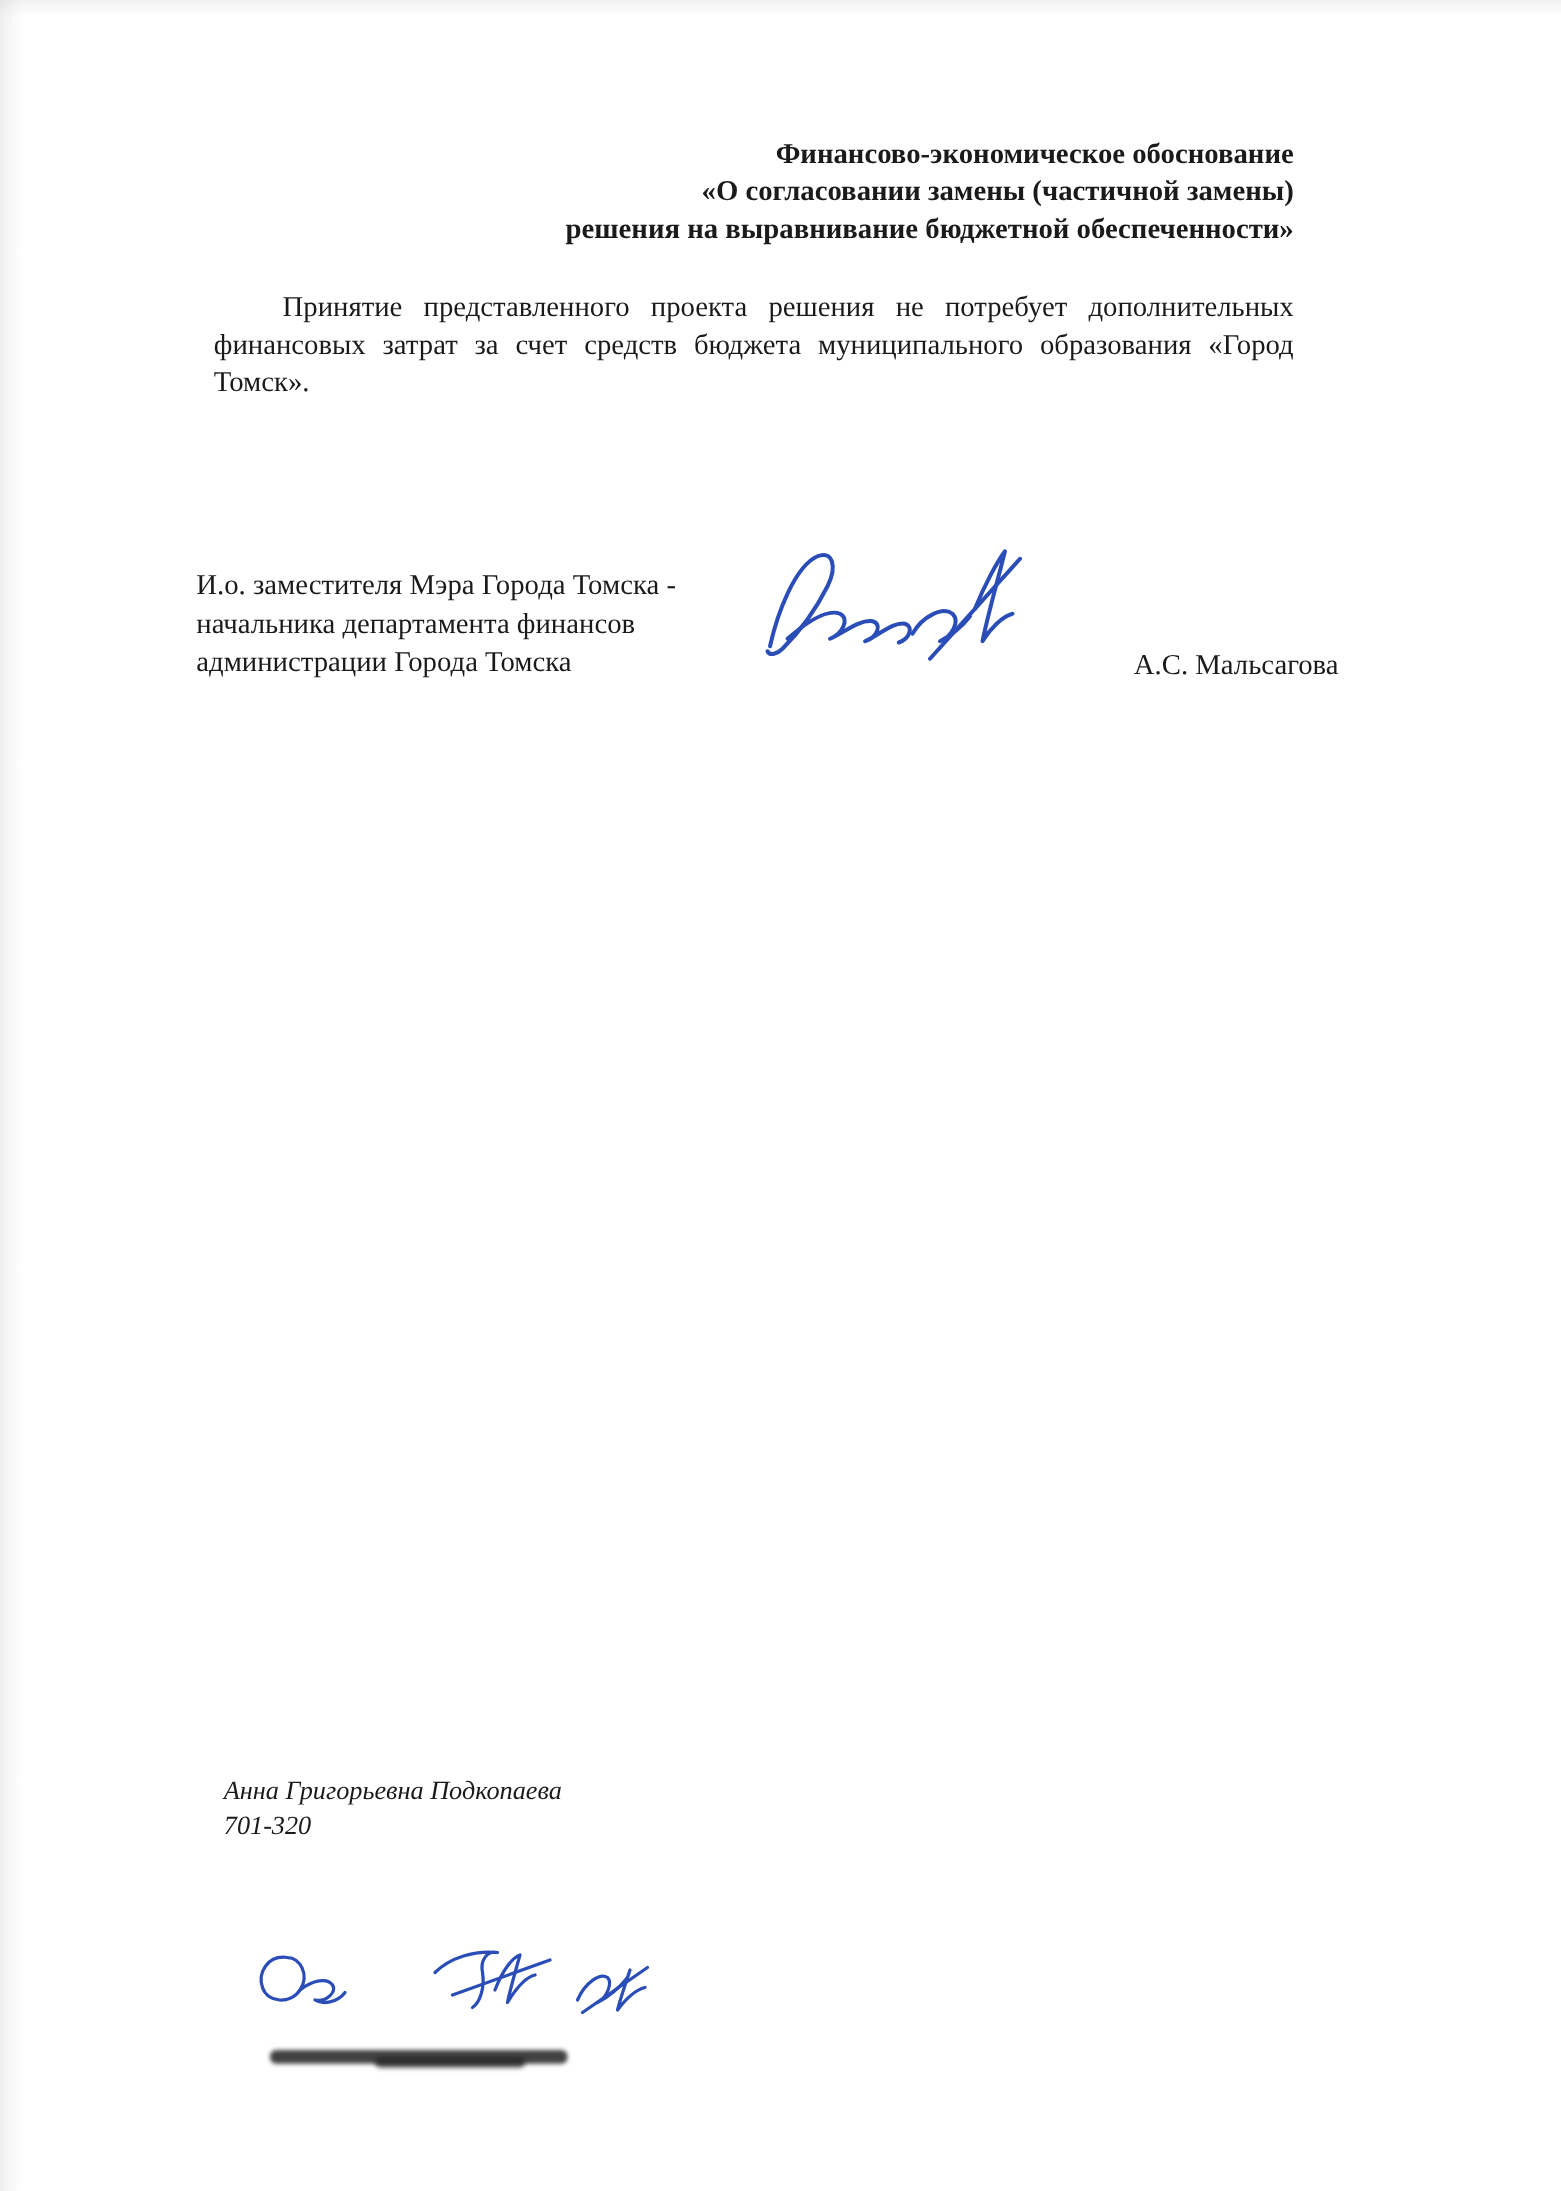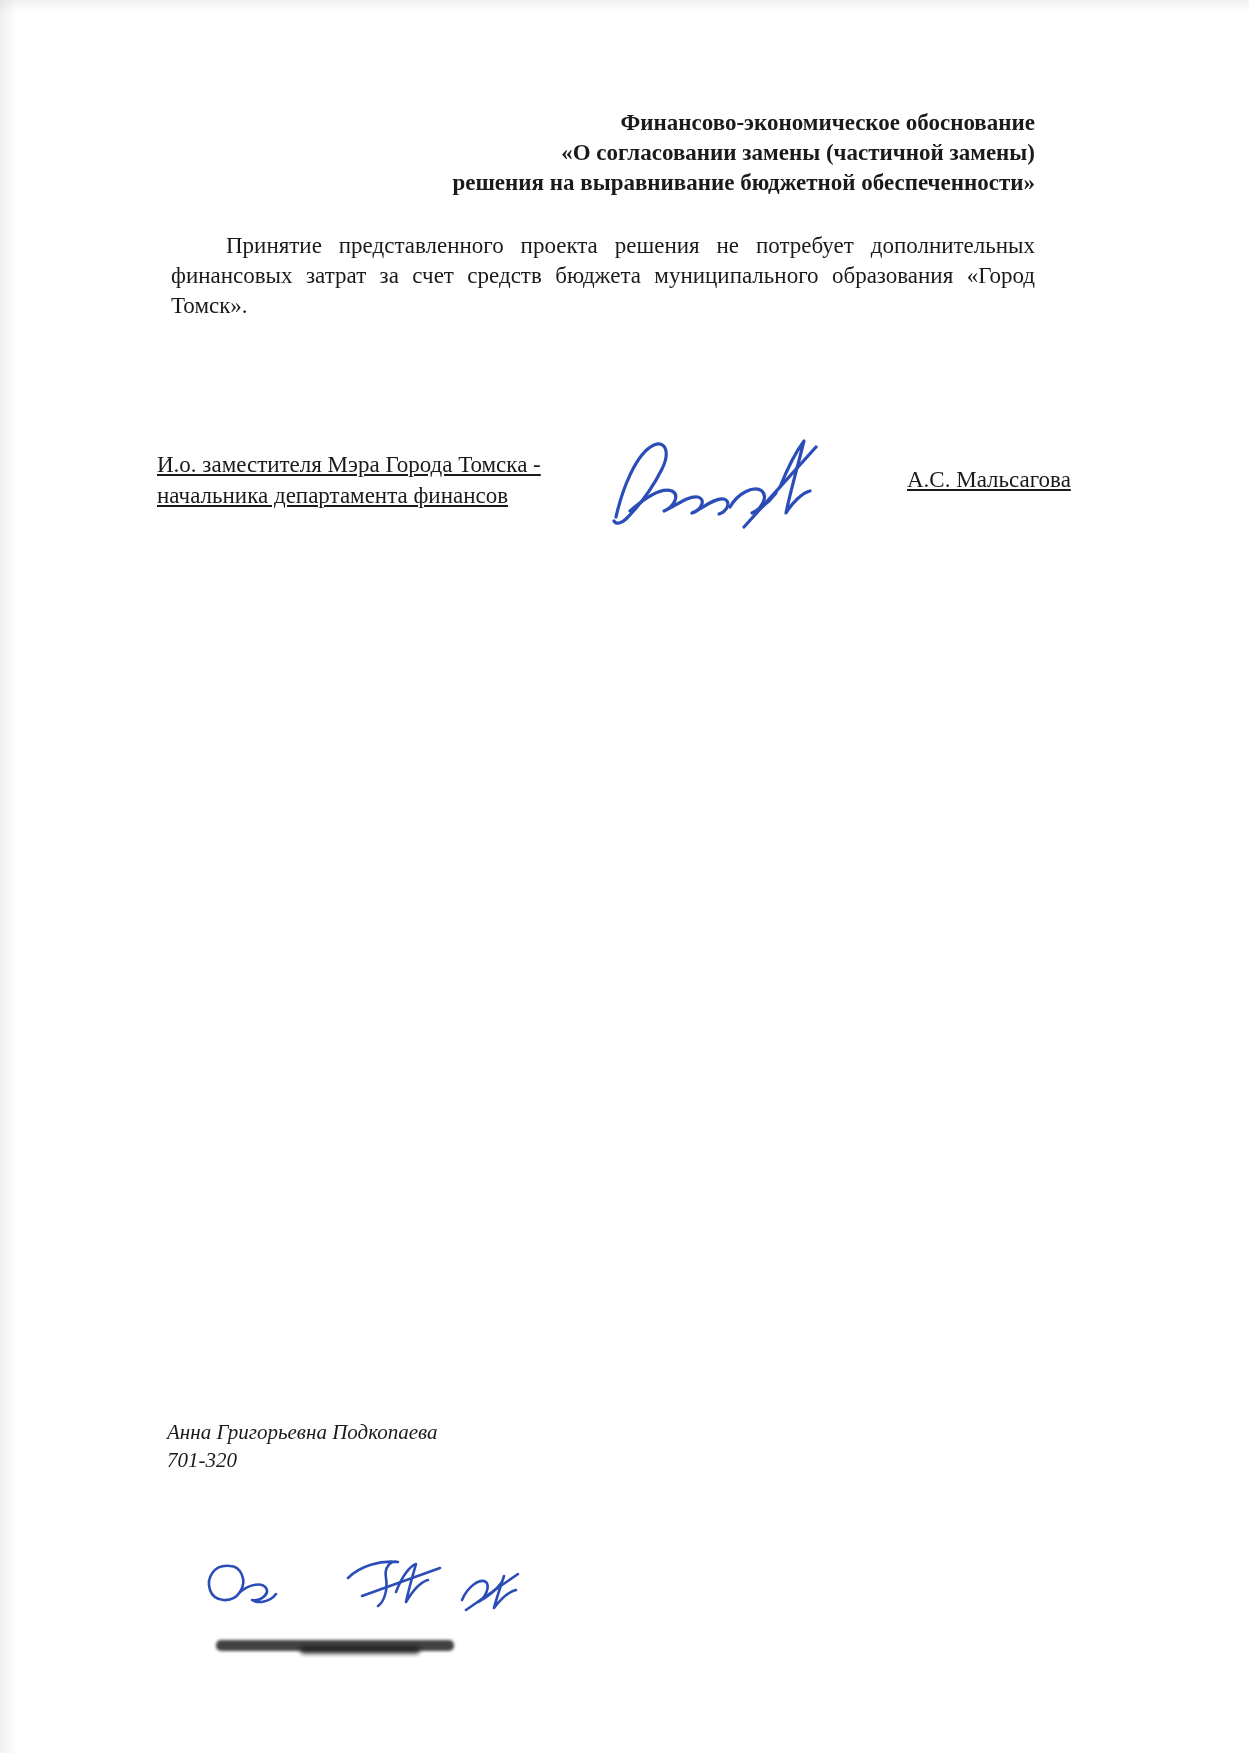--- a/index.html
+++ b/index.html
@@ -47,22 +47,21 @@
     text-align: justify;
     text-indent: 55px;
     margin-left: 14px;
   }
   .signature-row {
     position: absolute;
     left: 157px;
     top: 415px;
     width: 980px;
     display: flex;
-    align-items: center;
-    text-decoration: underline;
+    align-items: flex-end;
   }
   .position-lines {
     font-size: 23px;
     line-height: 31px;
     width: 440px;
     flex: 0 0 auto;
   }
   .signature-wrap {
     flex: 0 0 auto;
     margin-left: 5px;
@@ -71,21 +70,21 @@
     height: 110px;
   }
   .signer-name {
     flex: 0 0 auto;
     margin-left: 55px;
     font-size: 23px;
     white-space: nowrap;
   }
   .footer-note {
     position: absolute;
-    left: 167px;
+    left: 179px;
     top: 1418px;
     font-style: italic;
     font-size: 21px;
     line-height: 28px;
   }
   .scribbles {
     position: absolute;
     left: 0;
     top: 1540px;
     width: 1249px;
@@ -133,20 +132,21 @@
 
     <p class="body-paragraph">Принятие представленного проекта решения не потребует дополнительных финансовых затрат за счет средств бюджета муниципального образования «Город Томск».</p>
 
   </div>
 
   <div class="signature-row">
 
     <div class="position-lines">
       <div>И.о. заместителя Мэра Города Томска -</div>
       <div>начальника департамента финансов</div>
+      <div>администрации Города Томска</div>
     </div>
 
     <div class="signature-wrap">
       <svg class="ink" width="250" height="110" viewBox="0 0 250 110" stroke-width="3.2">
         <path d="M14,82 C20,55 34,18 52,10 C64,5 68,18 60,34 C50,54 36,72 24,84 C20,88 14,90 12,86"></path>
         <path d="M28,76 C44,62 60,52 70,56 C78,60 72,72 62,76 C72,72 86,60 96,62 C104,64 100,75 90,78 C100,74 113,62 122,64 C129,66 126,76 117,79"></path>
         <path d="M128,72 C136,58 152,50 160,56 C166,62 160,74 150,78 C158,74 168,66 174,58"></path>
         <path d="M178,52 C186,32 196,14 202,6 C196,30 188,58 184,78 C190,68 200,58 208,56"></path>
         <path d="M142,92 L214,12"></path>
       </svg>

